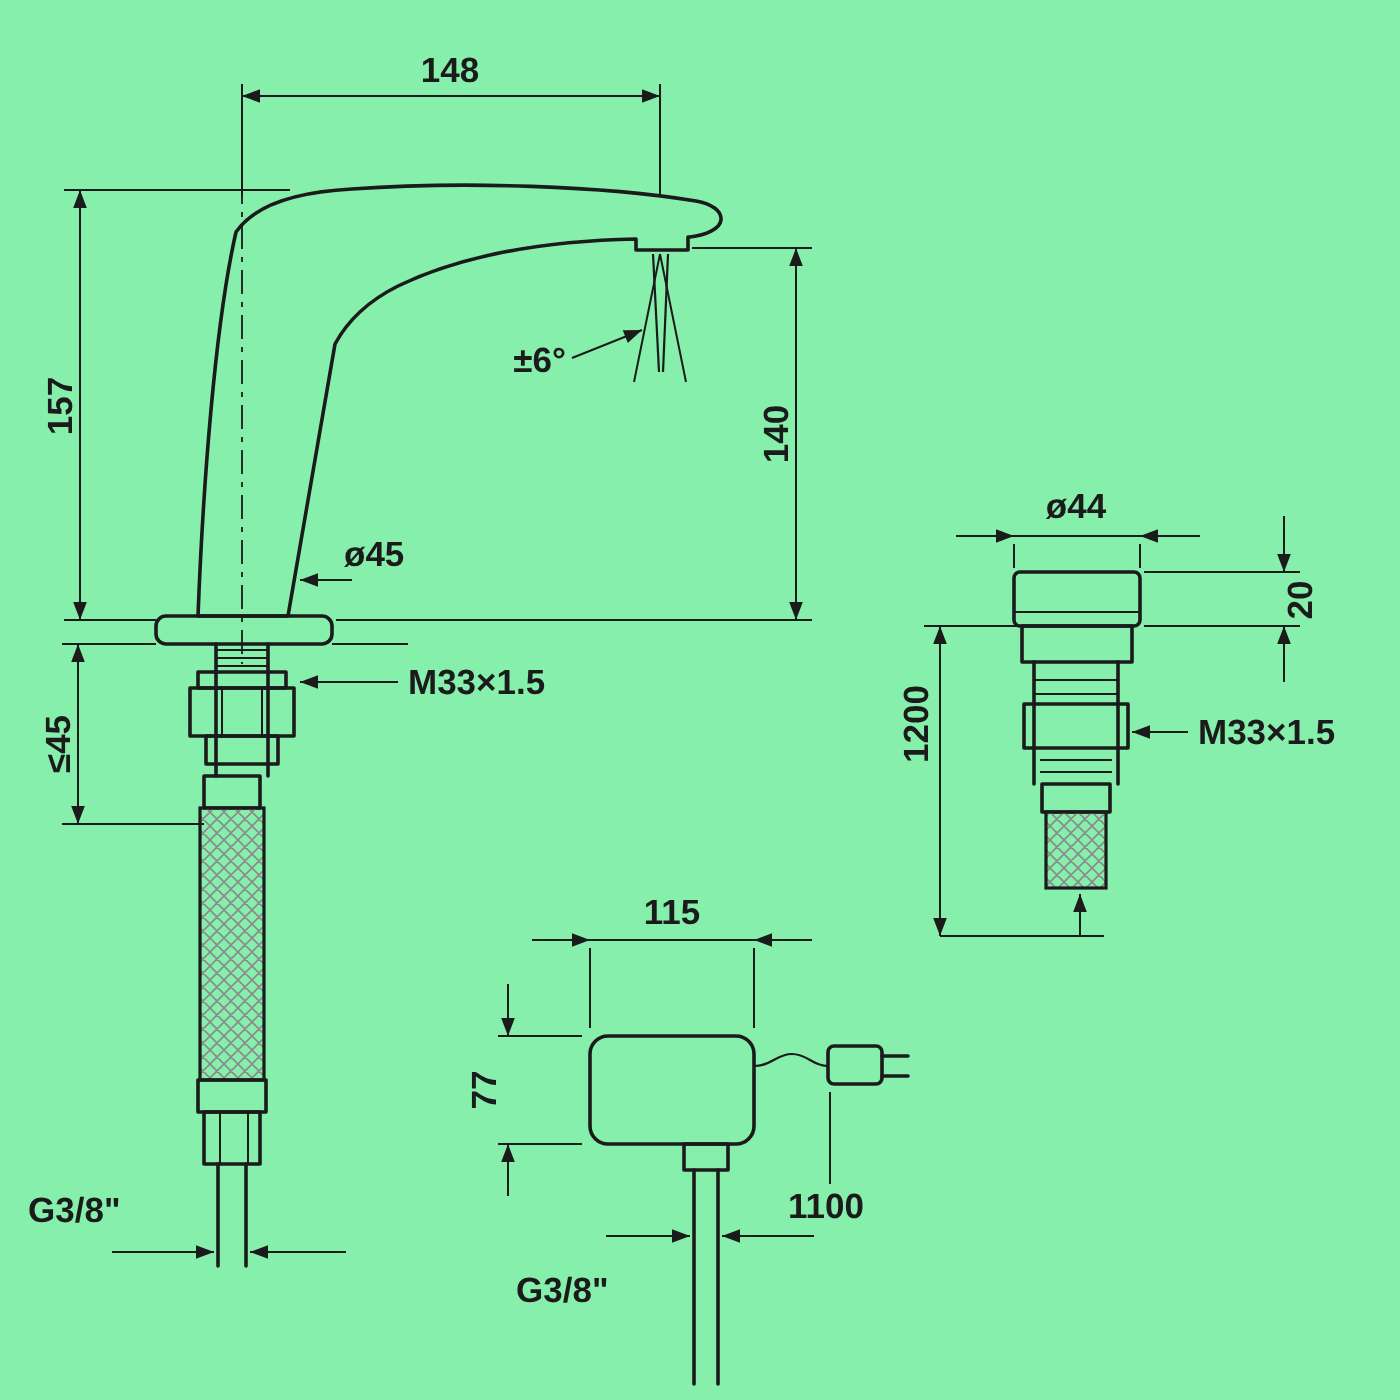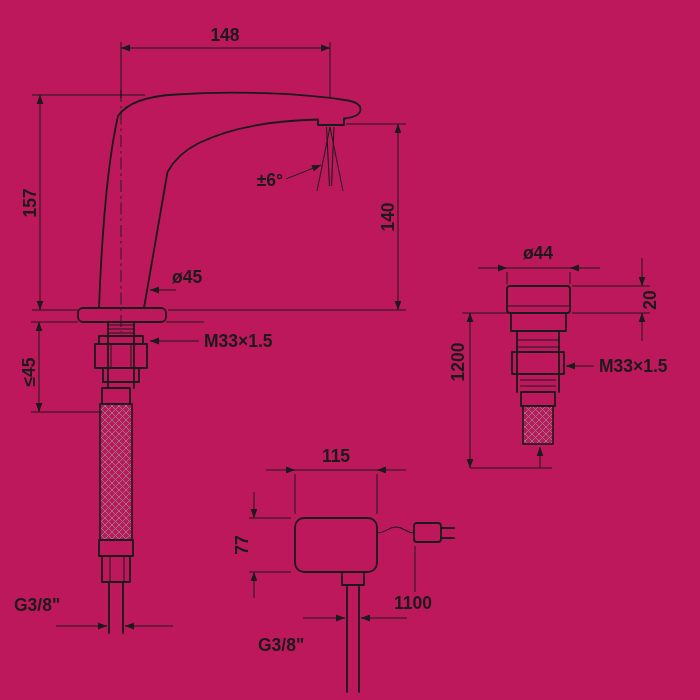--- a/index.html
+++ b/index.html
@@ -3,21 +3,21 @@
 <meta charset="utf-8">
 <style>
   html, body {
     margin: 0;
     padding: 0;
     background: #ffffff;
   }
   .canvas {
     width: 700px;
     height: 700px;
-    background: #be185d;
+    background: #86efac;
     position: relative;
     overflow: hidden;
   }
   svg { display: block; }
   text {
     font-family: "Liberation Sans", "DejaVu Sans", sans-serif;
     font-weight: 700;
     font-size: 17.5px;
     fill: #1b1b1b;
   }

